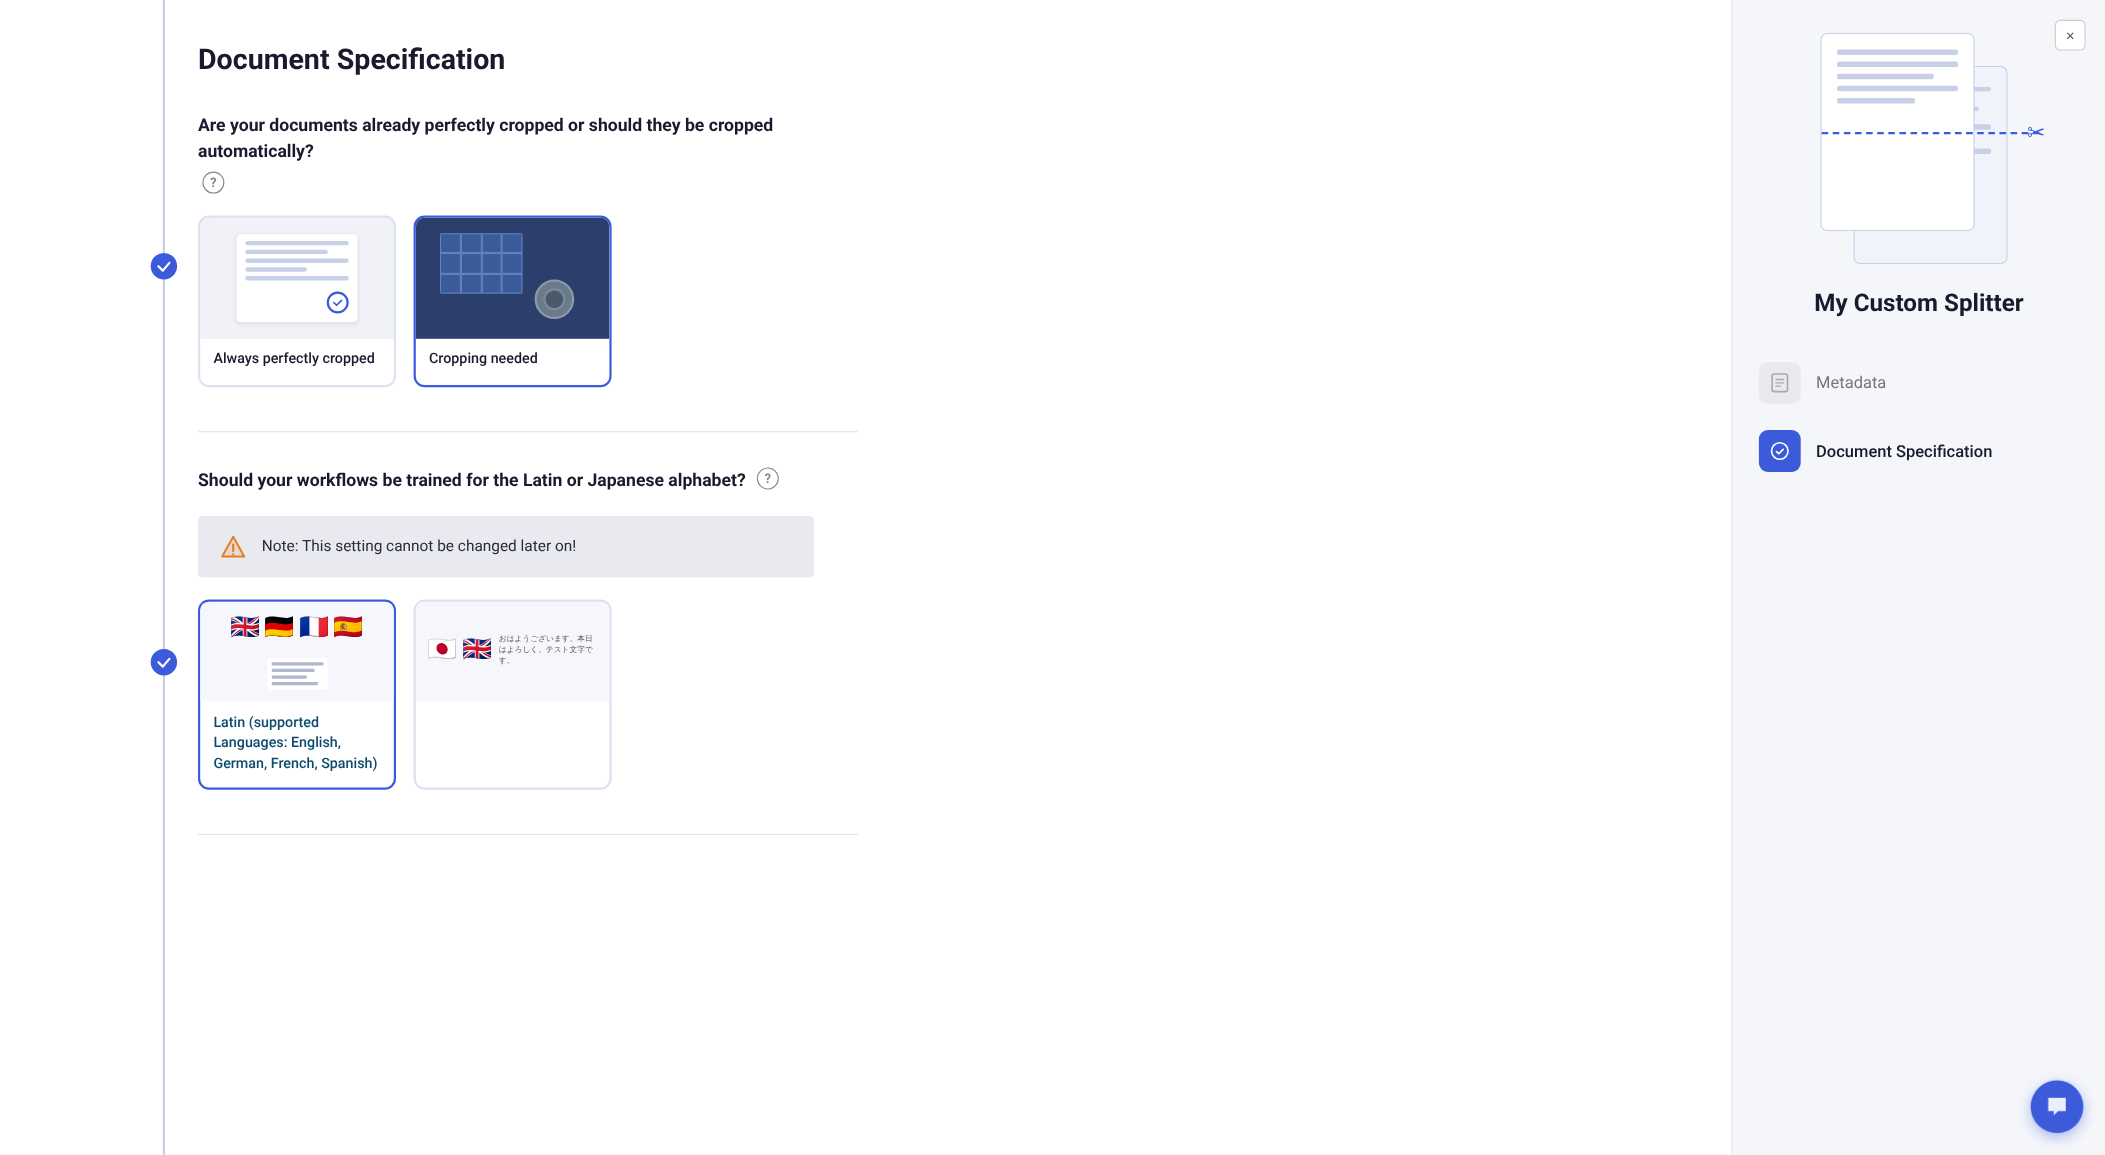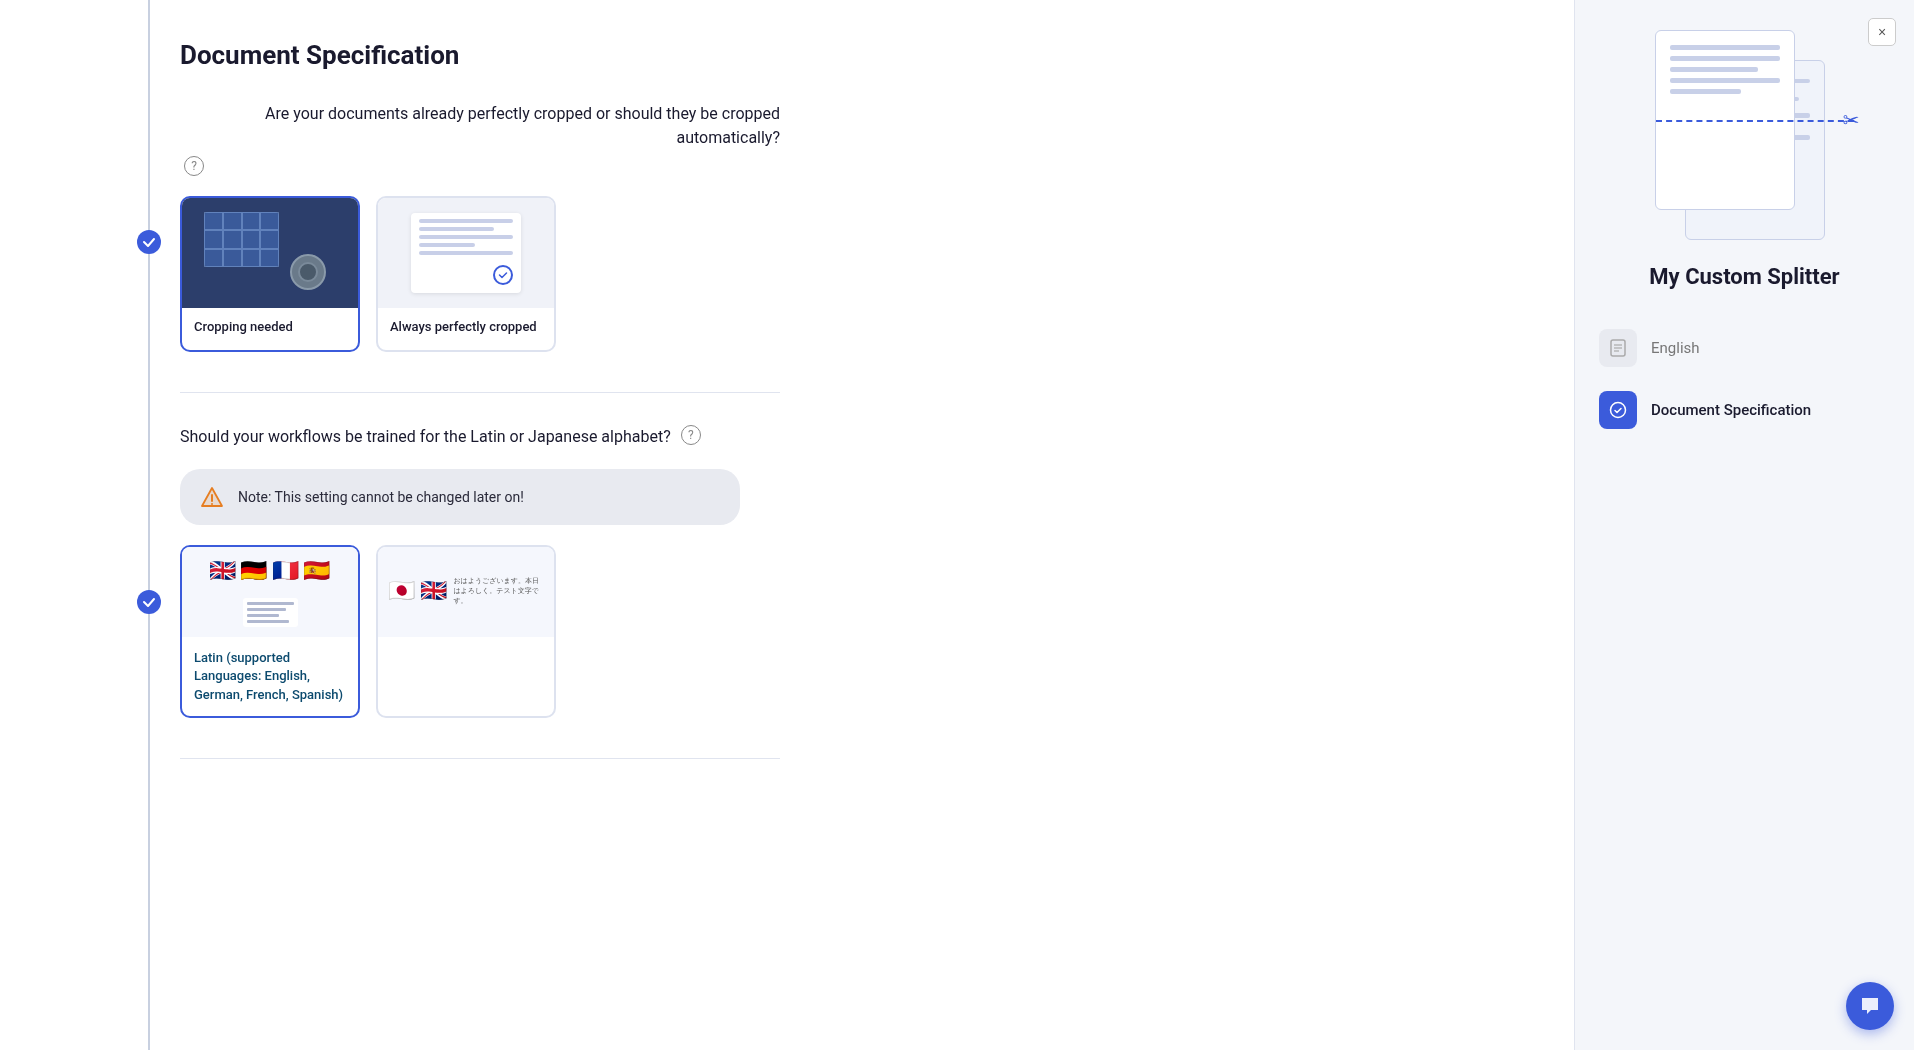--- a/index.html
+++ b/index.html
@@ -59,30 +59,29 @@
       margin-bottom: 32px;
     }
 
     
     .section {
       margin-bottom: 40px;
     }
 
     .section-question {
       font-size: 16px;
-      font-weight: 400;
+      font-weight: 700;
       color: #1a1a2e;
       margin-bottom: 20px;
       max-width: 600px;
       line-height: 1.5;
       display: flex;
       align-items: flex-start;
       gap: 6px;
       flex-wrap: wrap;
-      text-align: right;
     }
 
     .help-icon {
       display: inline-flex;
       align-items: center;
       justify-content: center;
       width: 20px;
       height: 20px;
       border-radius: 50%;
       border: 1.5px solid #888;
@@ -188,21 +187,21 @@
       margin: 32px 0;
       max-width: 600px;
     }
 
     
     .warning-box {
       display: flex;
       align-items: center;
       gap: 12px;
       background: #e8eaf0;
-      border-radius: 20px;
+      border-radius: 4px;
       padding: 14px 18px;
       max-width: 560px;
       margin-bottom: 20px;
     }
 
     .warning-icon {
       width: 28px;
       height: 28px;
       flex-shrink: 0;
       display: flex;
@@ -447,69 +446,69 @@
 
   <h1 class="page-title">Document Specification</h1>
 
   <div class="section">
     <div class="section-question">
       <span>Are your documents already perfectly cropped or should they be cropped automatically?</span>
       <span class="help-icon">?</span>
     </div>
 
     <div class="cards-row">
-
-      <div class="option-card selected">
-        <div class="cropping-needed-img">
-
-          <div style="position:relative; width:140px; height:90px;">
-
-            <div style="position:absolute; top:4px; left:4px; width:75px; height:55px; background:#3a5a9a; border-radius:4px;">
-
-              <div style="display:grid; grid-template-columns:repeat(4,1fr); grid-template-rows:repeat(3,1fr); width:100%; height:100%; opacity:0.5;">
-                <div style="border:0.5px solid #88aadd;"></div>
-                <div style="border:0.5px solid #88aadd;"></div>
-                <div style="border:0.5px solid #88aadd;"></div>
-                <div style="border:0.5px solid #88aadd;"></div>
-                <div style="border:0.5px solid #88aadd;"></div>
-                <div style="border:0.5px solid #88aadd;"></div>
-                <div style="border:0.5px solid #88aadd;"></div>
-                <div style="border:0.5px solid #88aadd;"></div>
-                <div style="border:0.5px solid #88aadd;"></div>
-                <div style="border:0.5px solid #88aadd;"></div>
-                <div style="border:0.5px solid #88aadd;"></div>
-                <div style="border:0.5px solid #88aadd;"></div>
-              </div>
-            </div>
-
-            <div style="position:absolute; bottom:8px; right:14px; width:36px; height:36px; background:#6a7a8a; border-radius:50%; border:2px solid #8a9aaa;">
-              <div style="position:absolute; inset:6px; background:#4a5a6a; border-radius:50%; border:2px solid #7a8a9a;"></div>
-            </div>
-          </div>
-        </div>
-        <div class="card-label">Cropping needed</div>
-      </div>
 
       <div class="option-card">
         <div class="card-image">
           <div class="cropped-illustration">
             <div class="doc-line full"></div>
             <div class="doc-line medium"></div>
             <div class="doc-line full"></div>
             <div class="doc-line short"></div>
             <div class="doc-line full"></div>
             <div class="check-overlay">
               <svg width="10" height="10" viewBox="0 0 10 10">
                   <path d="M1.5 5l2.5 2.5 4.5-4.5" stroke="#3b5bdb" stroke-width="1.5" fill="none" stroke-linecap="round" stroke-linejoin="round"></path>
                 </svg>
             </div>
           </div>
         </div>
         <div class="card-label">Always perfectly cropped</div>
       </div>
+
+      <div class="option-card selected">
+        <div class="cropping-needed-img">
+
+          <div style="position:relative; width:140px; height:90px;">
+
+            <div style="position:absolute; top:4px; left:4px; width:75px; height:55px; background:#3a5a9a; border-radius:4px;">
+
+              <div style="display:grid; grid-template-columns:repeat(4,1fr); grid-template-rows:repeat(3,1fr); width:100%; height:100%; opacity:0.5;">
+                <div style="border:0.5px solid #88aadd;"></div>
+                <div style="border:0.5px solid #88aadd;"></div>
+                <div style="border:0.5px solid #88aadd;"></div>
+                <div style="border:0.5px solid #88aadd;"></div>
+                <div style="border:0.5px solid #88aadd;"></div>
+                <div style="border:0.5px solid #88aadd;"></div>
+                <div style="border:0.5px solid #88aadd;"></div>
+                <div style="border:0.5px solid #88aadd;"></div>
+                <div style="border:0.5px solid #88aadd;"></div>
+                <div style="border:0.5px solid #88aadd;"></div>
+                <div style="border:0.5px solid #88aadd;"></div>
+                <div style="border:0.5px solid #88aadd;"></div>
+              </div>
+            </div>
+
+            <div style="position:absolute; bottom:8px; right:14px; width:36px; height:36px; background:#6a7a8a; border-radius:50%; border:2px solid #8a9aaa;">
+              <div style="position:absolute; inset:6px; background:#4a5a6a; border-radius:50%; border:2px solid #7a8a9a;"></div>
+            </div>
+          </div>
+        </div>
+        <div class="card-label">Cropping needed</div>
+      </div>
     </div>
   </div>
 
   <hr class="divider">
 
   <div class="section">
     <div class="section-question">
       <span>Should your workflows be trained for the Latin or Japanese alphabet?</span>
       <span class="help-icon">?</span>
     </div>
@@ -606,21 +605,21 @@
 
   <div class="panel-step">
     <div class="panel-step-icon inactive">
       <svg width="20" height="20" viewBox="0 0 20 20" fill="none">
         <rect x="3" y="2" width="14" height="16" rx="2" stroke="#aaa" stroke-width="1.5"></rect>
         <line x1="6" y1="7" x2="14" y2="7" stroke="#aaa" stroke-width="1.2"></line>
         <line x1="6" y1="10" x2="14" y2="10" stroke="#aaa" stroke-width="1.2"></line>
         <line x1="6" y1="13" x2="11" y2="13" stroke="#aaa" stroke-width="1.2"></line>
       </svg>
     </div>
-    <span class="panel-step-label">English</span>
+    <span class="panel-step-label">Metadata</span>
   </div>
 
   <div class="panel-step">
     <div class="panel-step-icon active">
       <svg width="20" height="20" viewBox="0 0 20 20" fill="none">
         <circle cx="10" cy="10" r="7.5" stroke="#fff" stroke-width="1.5"></circle>
         <path d="M7 10.5l2 2 4-4" stroke="#fff" stroke-width="1.5" stroke-linecap="round" stroke-linejoin="round"></path>
       </svg>
     </div>
     <span class="panel-step-label active">Document Specification</span>

